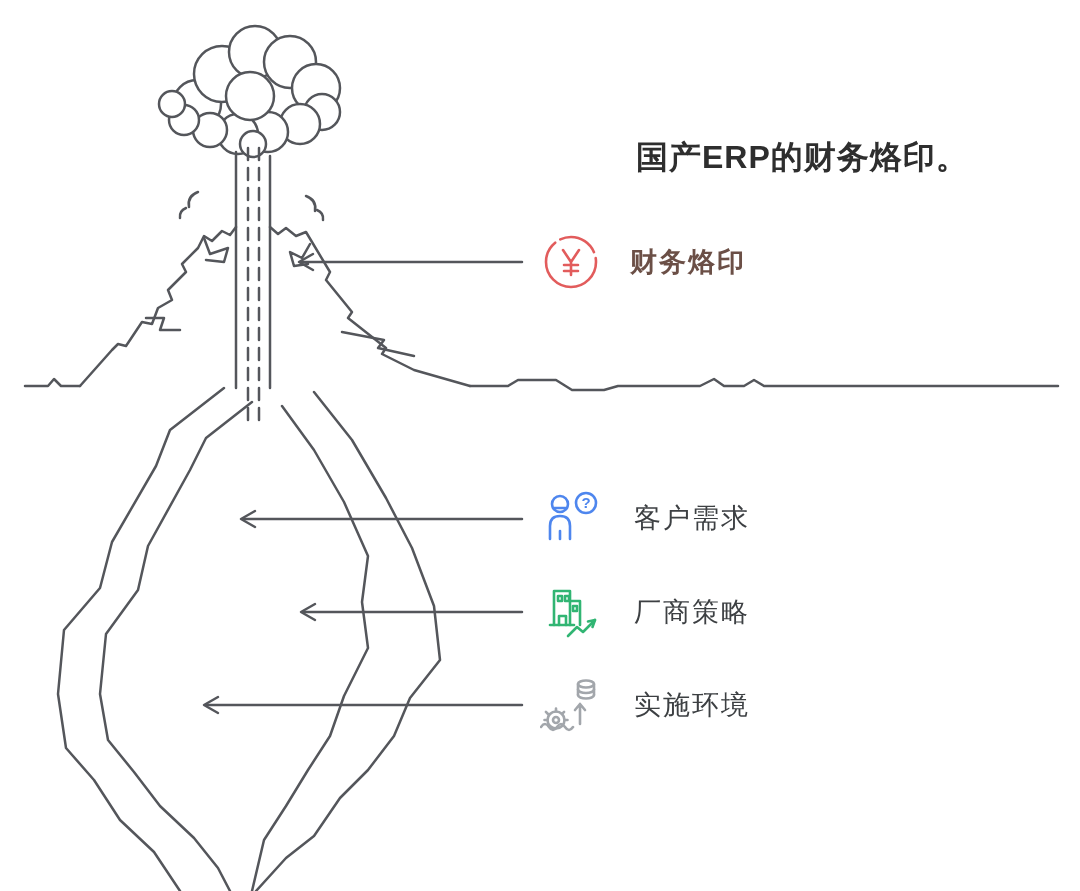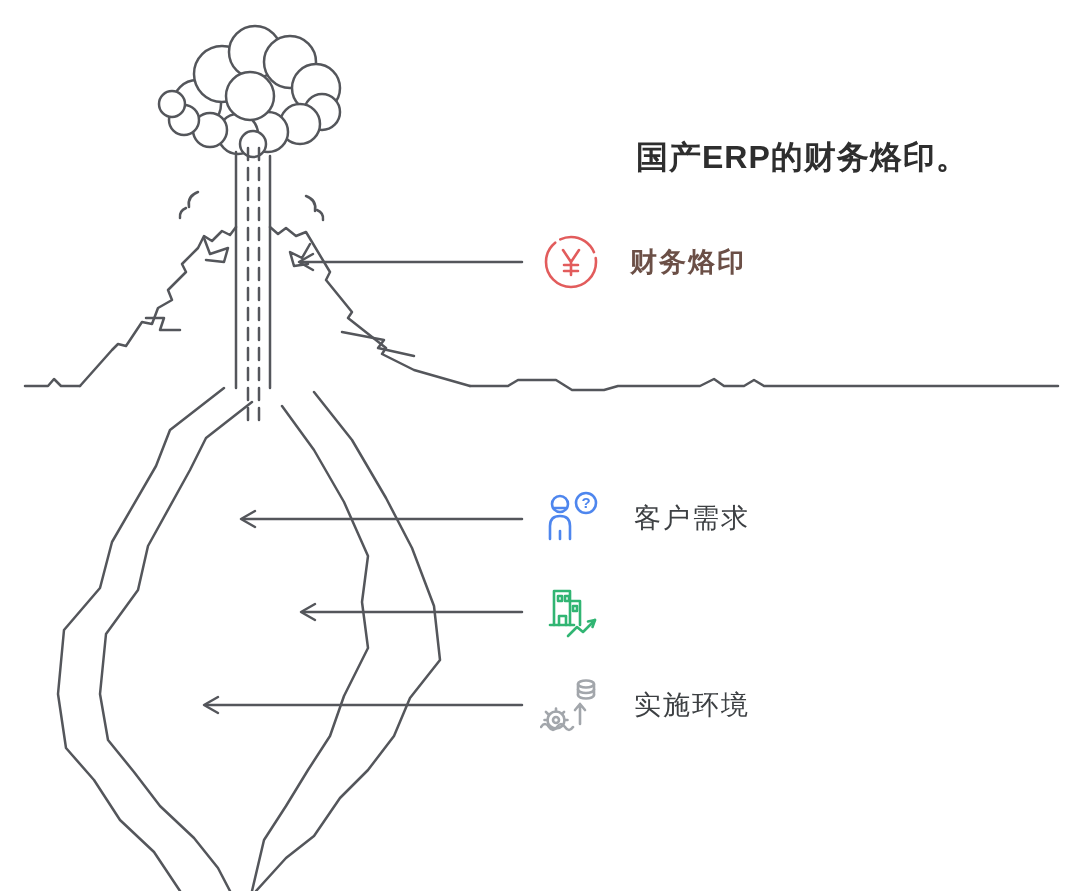--- a/index.html
+++ b/index.html
@@ -198,20 +198,21 @@
       <path class="st" d="M14 42 V8 H30 V42"></path>
       <path class="st" d="M30 18 H40 V42"></path>
       <rect class="st" x="18" y="13" width="4" height="5"></rect>
       <rect class="st" x="25" y="13" width="4" height="5"></rect>
       <rect class="st" x="33" y="23" width="4" height="5"></rect>
       <path class="st" d="M19 42 V33 H26 V42"></path>
       <path class="st" d="M10 42 H34"></path>
       <path class="st" d="M28 53 L37 44 L43 49 L55 37"></path>
       <path class="st" d="M55 37 L48 38.5 M55 37 L52.5 44"></path>
     </svg>
+    <span class="txt">厂商策略</span>
   </div>
 
   <div class="label-row row-impl">
     <svg class="ic ic-gray" width="64" height="58" viewBox="0 0 64 58">
 
       <ellipse class="st" cx="46" cy="8" rx="8" ry="3.5"></ellipse>
       <path class="st" d="M38 8 V19 M54 8 V19"></path>
       <path class="st" d="M38 19 a8 3.5 0 0 0 16 0"></path>
       <path class="st" d="M38 13.5 a8 3.5 0 0 0 16 0"></path>
 

